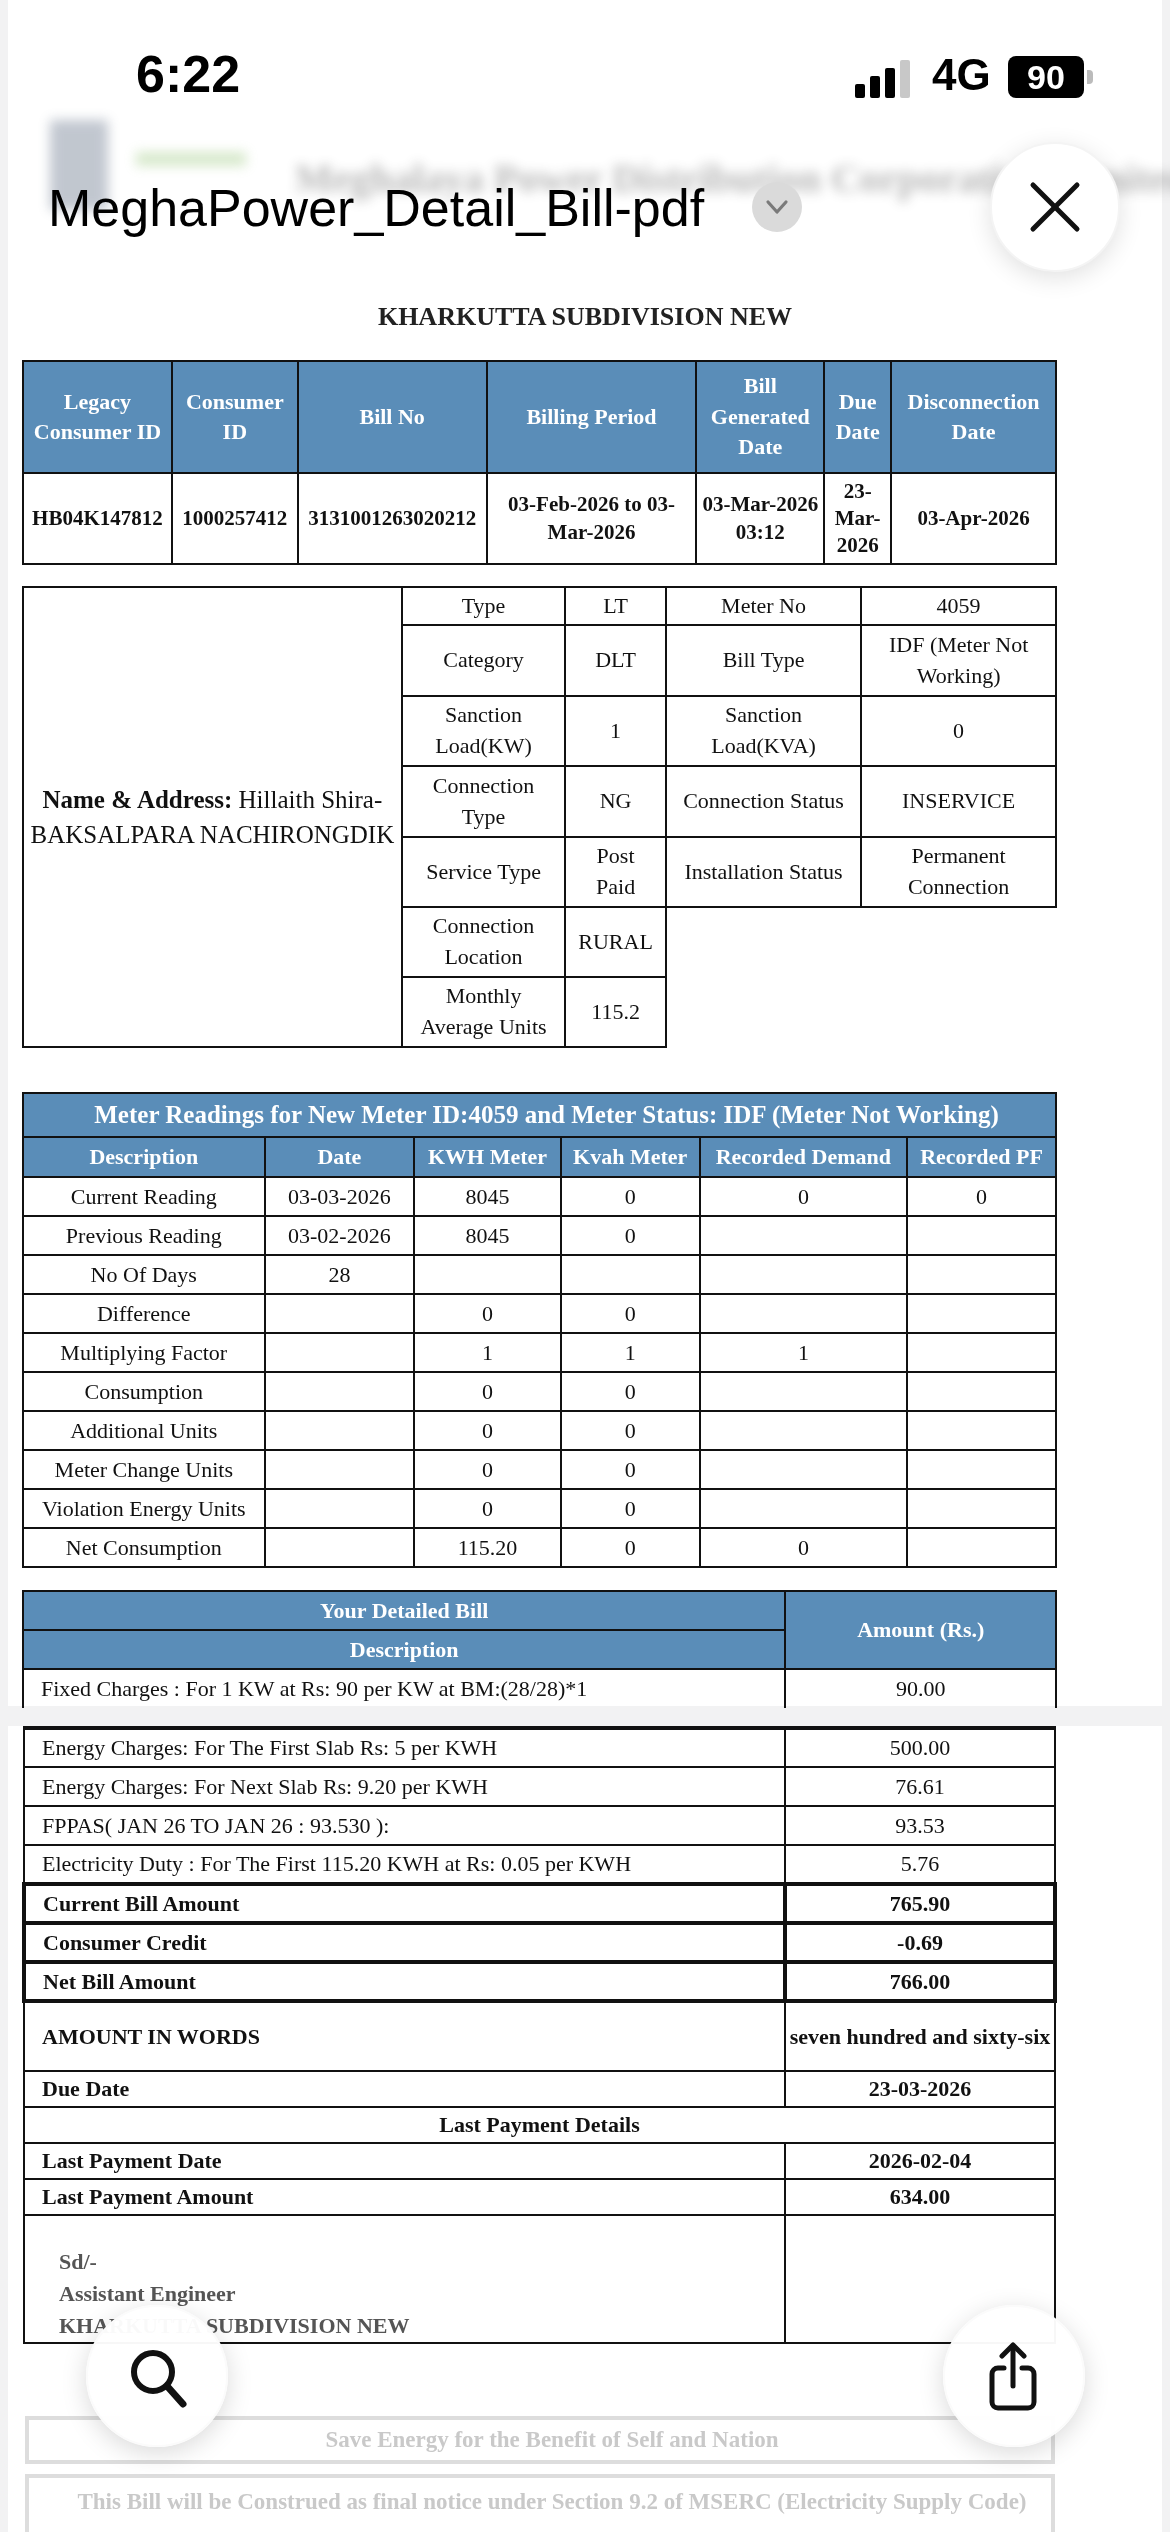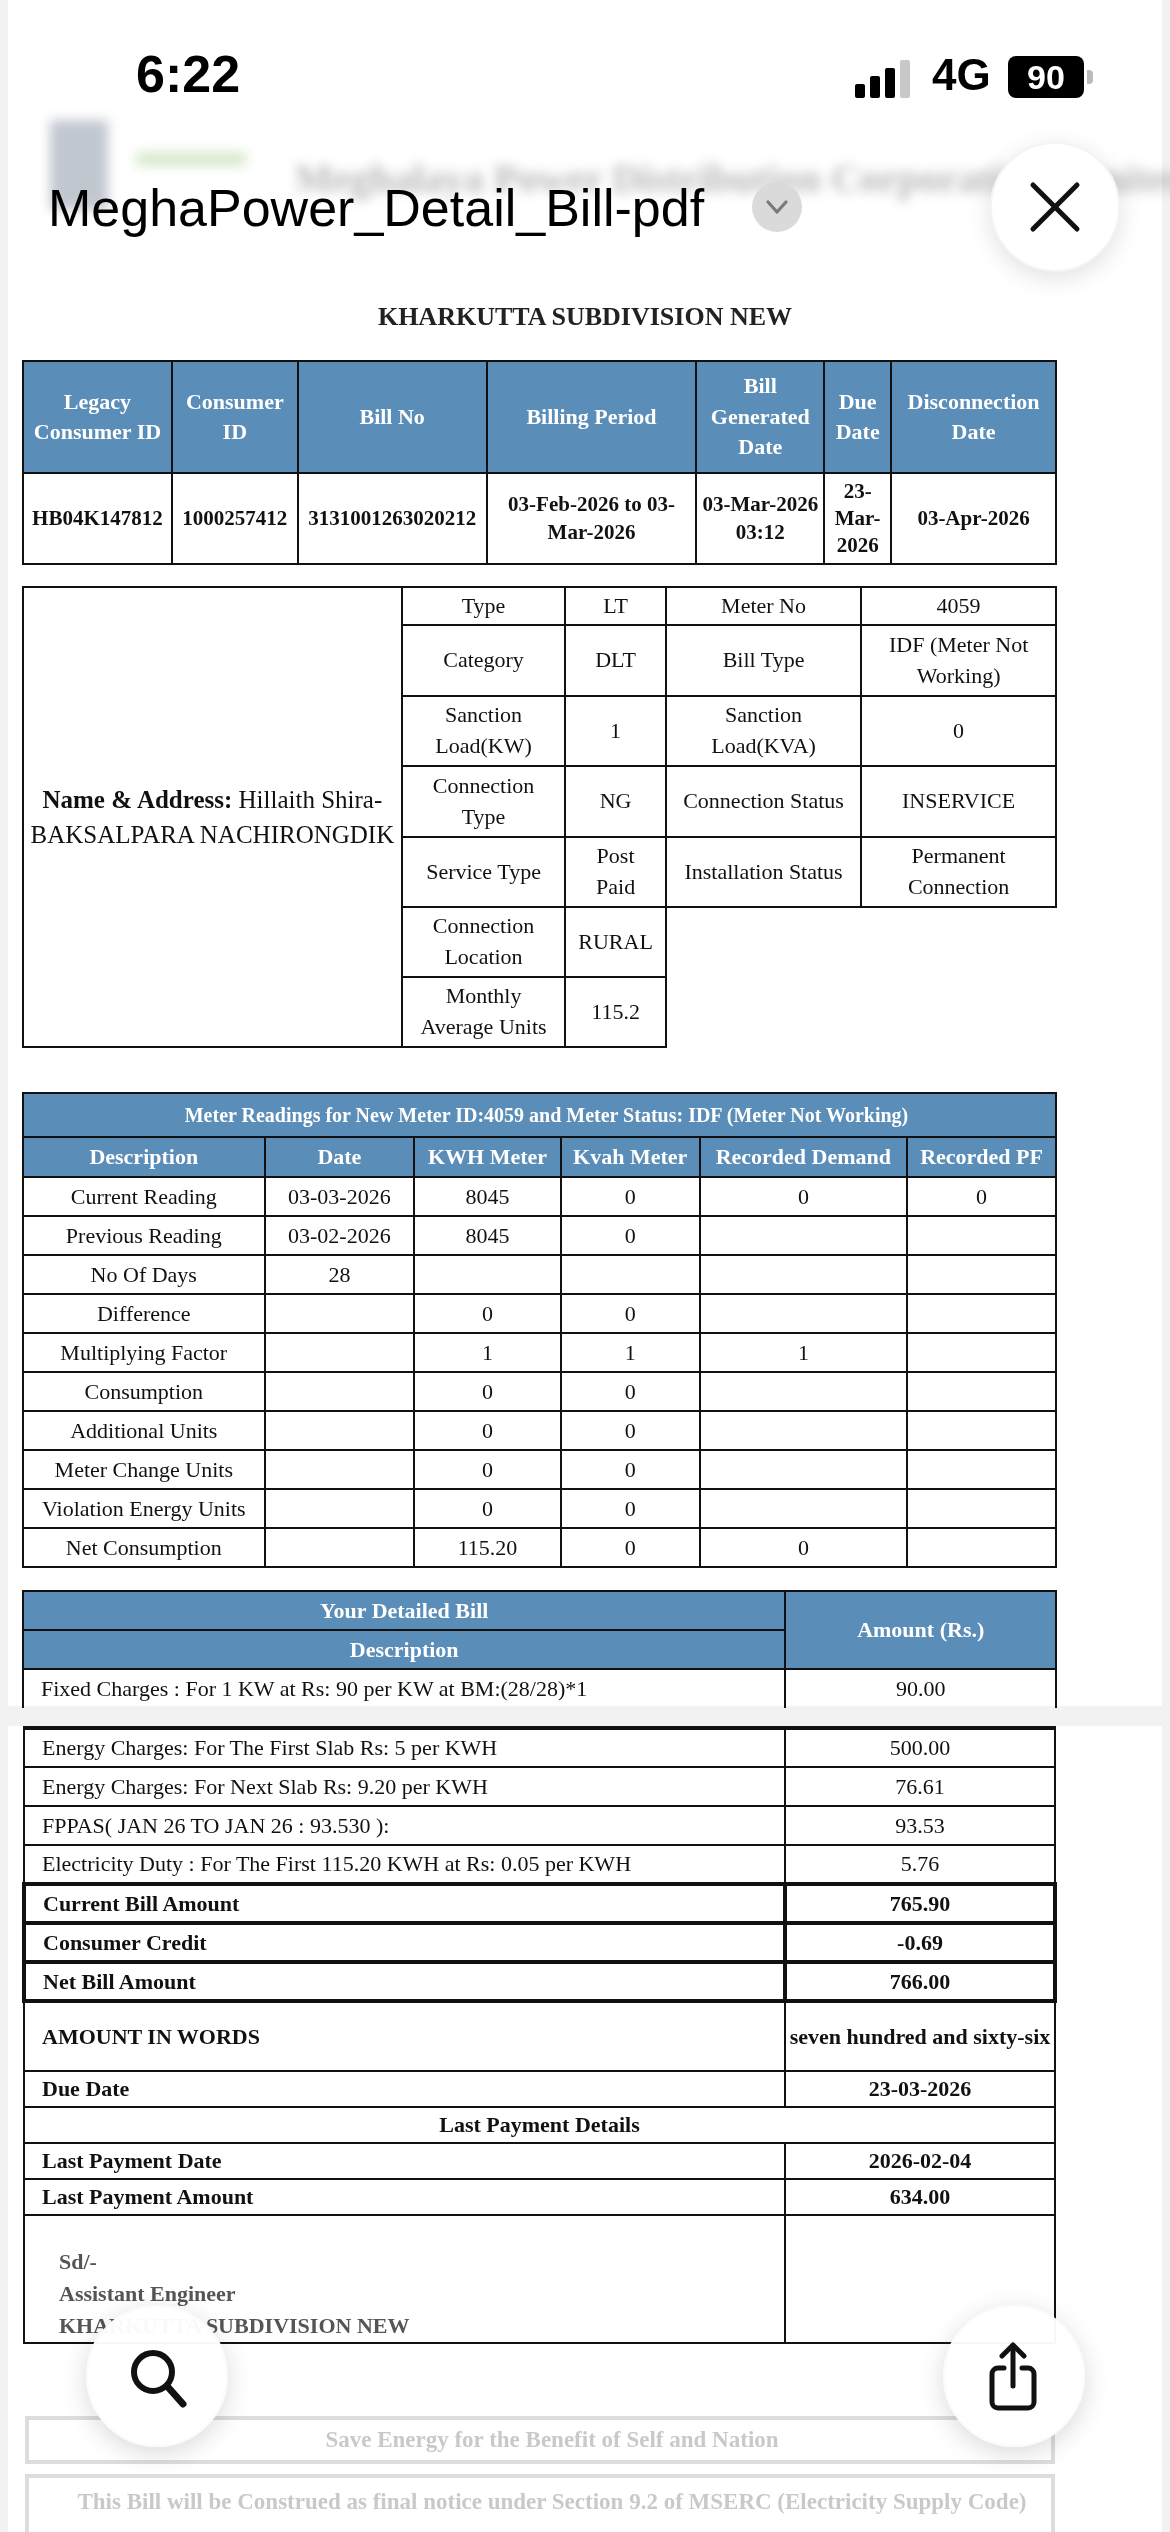--- a/index.html
+++ b/index.html
@@ -44,21 +44,21 @@
   #tbl-top td { height: 91px; font-size: 21px; font-weight: bold; line-height: 1.3; padding: 0 2px; }
 
   #tbl-info { left: 14px; top: 586px; width: 1035px; font-size: 22px; }
   #tbl-info td { line-height: 1.4; padding: 0 12px; }
   #tbl-info td.name-cell { font-size: 25px; line-height: 1.42; vertical-align: middle; padding: 0 2px; }
   #tbl-info td.blank { border: none; border-left: 2px solid #111; }
   #tbl-info tr.r-last td.blank, #tbl-info tr.r-last td.blank-r { border-top: none; }
 
   #tbl-meter { left: 14px; top: 1092px; width: 1035px; font-size: 22px; }
   #tbl-meter td { height: 39px; padding: 0 2px; }
-  #tbl-meter td.title { height: 44px; font-size: 20px; padding-left: 16px; }
+  #tbl-meter td.title { height: 44px; font-size: 25px; padding-left: 16px; }
   #tbl-meter td.colhd { height: 40px; font-size: 22px; }
 
   #tbl-bill1 { left: 14px; top: 1590px; width: 1035px; font-size: 22px; }
   #tbl-bill1 td { height: 39px; }
   #tbl-bill2 { left: 14px; top: 0; width: 1035px; font-size: 22px; }
   #tbl-bill2 td { height: 39px; }
   td.desc { text-align: left; padding-left: 17px; }
   td.strong { font-weight: bold; }
   tr.boxed td { border-width: 4px; }
   td.amount-words { font-weight: bold; line-height: 1.35; }

